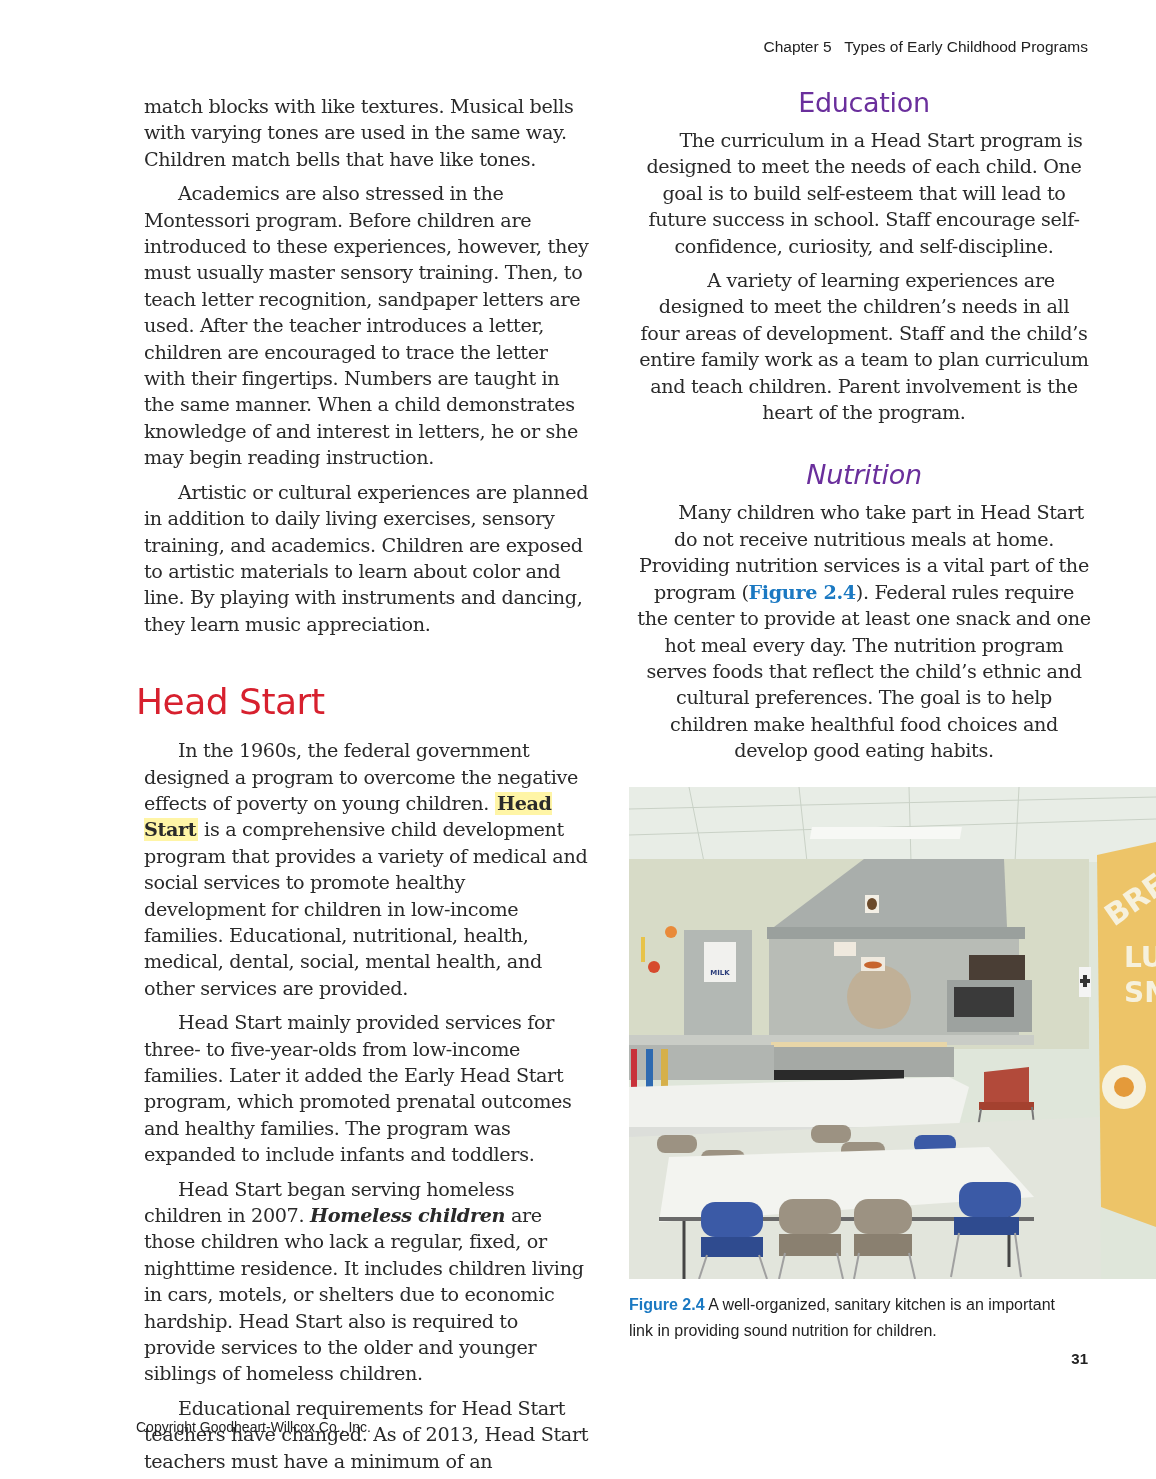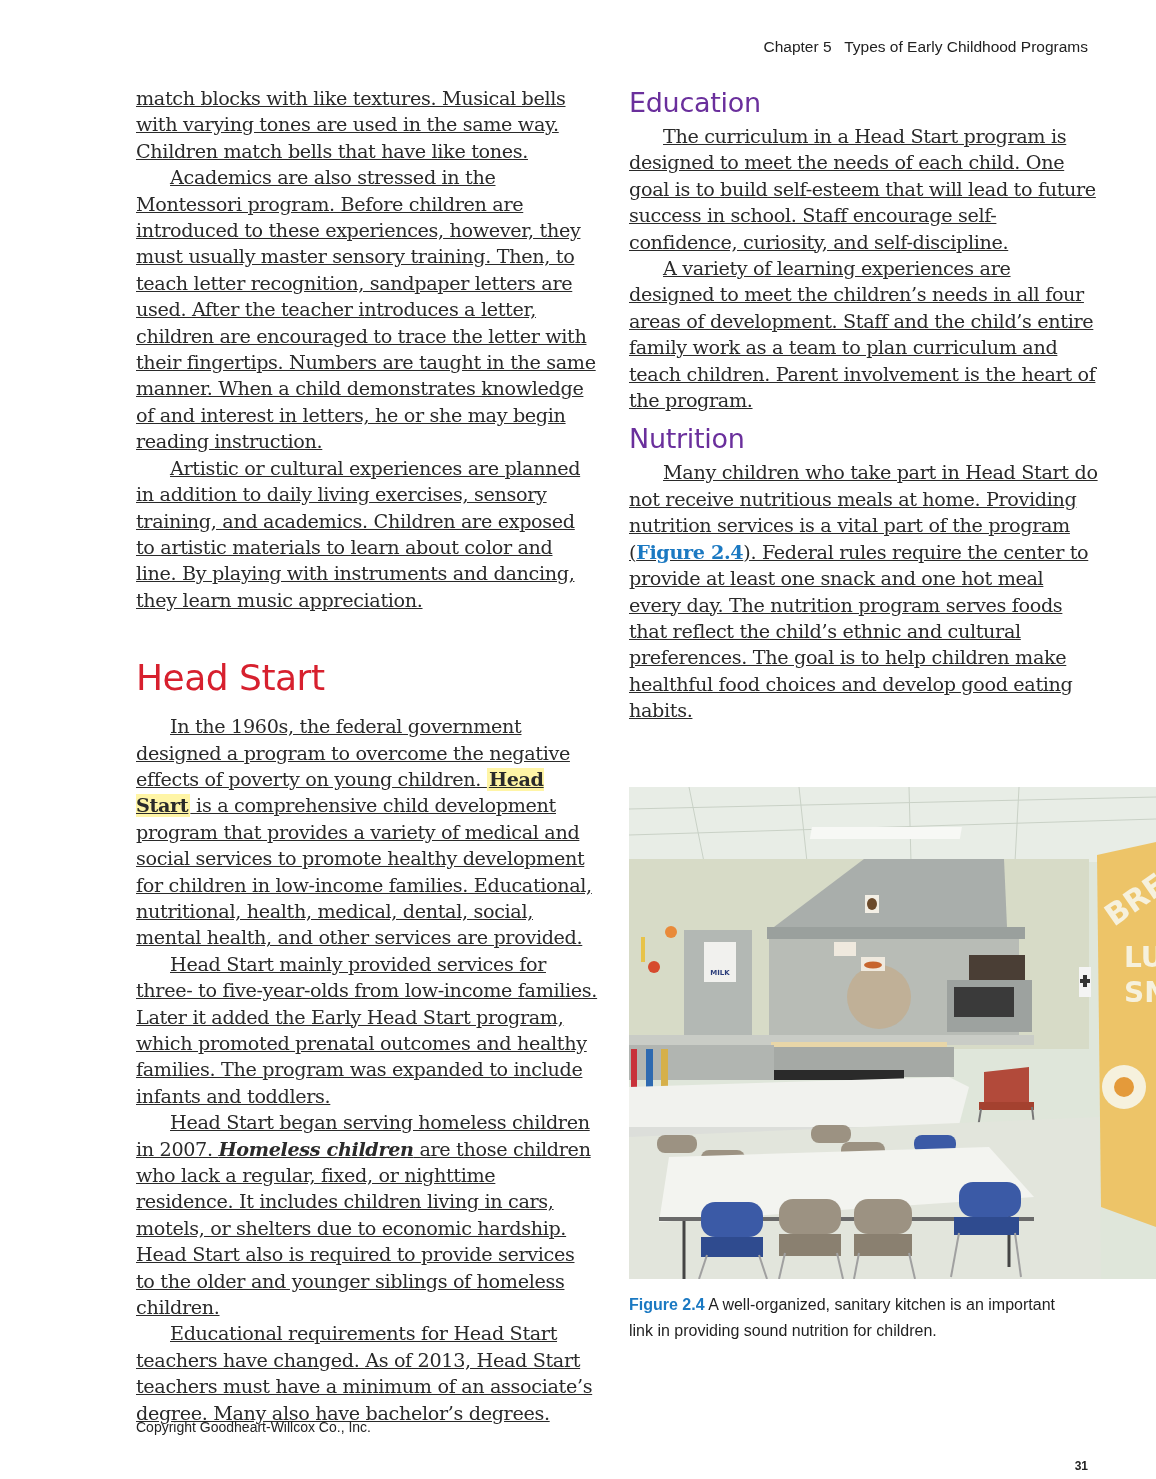--- a/index.html
+++ b/index.html
@@ -9,53 +9,53 @@
       font-family: "Liberation Sans", sans-serif; font-size: 15.5px; color: #222;
       white-space: pre;
     }
     .col {
       position: absolute;
       font-family: "DejaVu Serif", "Liberation Serif", serif;
       font-size: 19.2px; line-height: 26.4px; color: #2a2a2a;
       letter-spacing: -0.35px;
     }
     .col-left { left: 136px; top: 86px; width: 462px; }
-    .col-right { left: 629px; top: 86px; width: 470px; }
-    .col p { margin: 0; text-indent: 34px; text-decoration: underline; }
+    .col-right { left: 629px; top: 86px; width: 470px; text-align: center; }
+    .col p { margin: 8px; text-indent: 34px; }
     .col p.noindent { text-indent: 0; }
     h1.section {
       font-family: "DejaVu Sans", "Liberation Sans", sans-serif; font-weight: normal;
       color: #d7202e; font-size: 36px; line-height: 40px; margin: 44px 0 16px 0;
       letter-spacing: -0.5px;
     }
     h2.sub {
       font-family: "DejaVu Sans", "Liberation Sans", sans-serif; font-weight: normal;
       color: #6a2f9c; font-size: 27px; line-height: 34px; margin: 0 0 4px 0;
       letter-spacing: -0.3px;
     }
-    h2.sub.spaced { margin-top: 8px; }
+    h2.sub.spaced { margin-top: 32px; font-style: italic; }
     .keyterm { font-weight: bold; background: #fff5a6; padding: 0 2px; }
     .italic-term { font-weight: bold; font-style: italic; }
     .figref { color: #1b79c2; font-weight: bold; }
     .photo {
       position: absolute; left: 629px; top: 787px; width: 527px; height: 492px;
       overflow: hidden; background: #dfe6da;
     }
     .caption {
       position: absolute; left: 629px; top: 1292px; width: 440px;
       font-family: "Liberation Sans", sans-serif; font-size: 16px; line-height: 26.4px; color: #1f1f1f;
     }
     .caption .fig-label { color: #1b79c2; font-weight: bold; }
     .footer-left {
       position: absolute; left: 136px; top: 1419px;
       font-family: "Liberation Sans", sans-serif; font-size: 14px; color: #222; text-align: right;
     }
     .footer-right {
-      position: absolute; right: 68px; top: 1459px;
-      font-family: "Liberation Sans", sans-serif; font-size: 12px; font-weight: bold; color: #222; text-align: right;
+      position: absolute; right: 68px; top: 1350px;
+      font-family: "Liberation Sans", sans-serif; font-size: 15px; font-weight: bold; color: #222; text-align: right;
     }
   </style>
 </head>
 <body>
 
 <div class="running-head">Chapter 5   Types of Early Childhood Programs</div>
 
 <div class="col col-left">
   <p class="noindent">match blocks with like textures. Musical bells with varying tones are used in the same way. Children match bells that have like tones.</p>
   <p>Academics are also stressed in the Montessori program. Before children are introduced to these experiences, however, they must usually master sensory training. Then, to teach letter recognition, sandpaper letters are used. After the teacher introduces a letter, children are encouraged to trace the letter with their fingertips. Numbers are taught in the same manner. When a child demonstrates knowledge of and interest in letters, he or she may begin reading instruction.</p>

